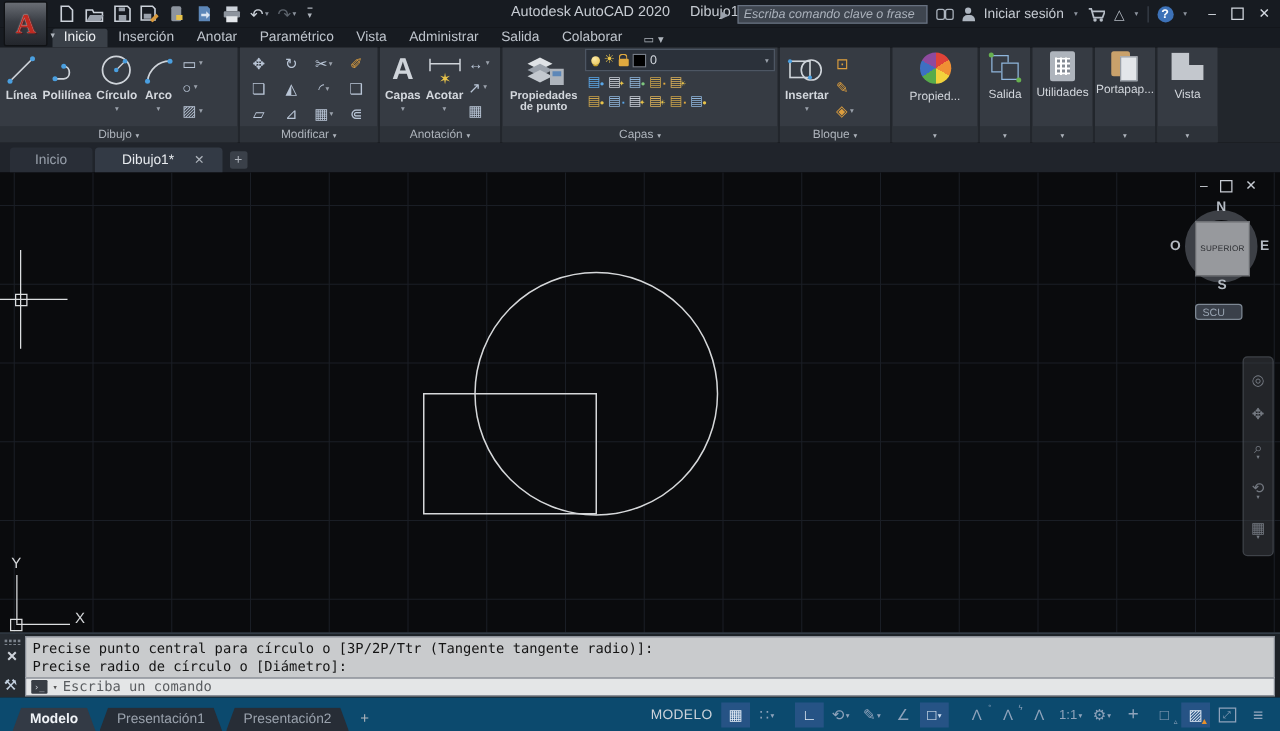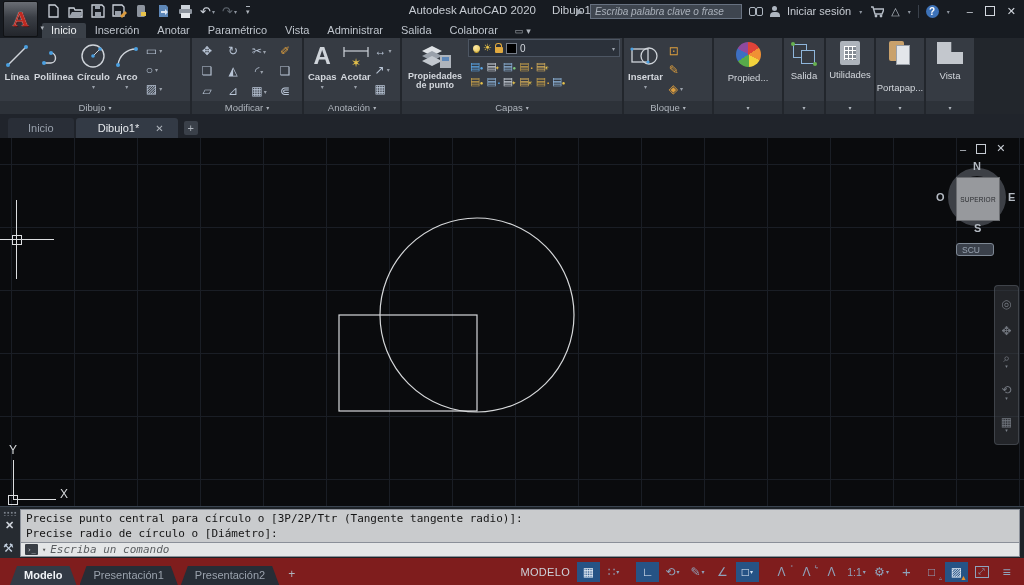--- a/index.html
+++ b/index.html
@@ -120,24 +120,24 @@
         background:radial-gradient(circle,#7c838c 1px,transparent 1.2px) 0 0/3.5px 3.5px;}
   .cmdx{position:absolute;left:5px;top:12px;color:#ced3da;font-size:11px;font-weight:bold;}
   .wrench{position:absolute;left:3px;bottom:3px;color:#c4d1e0;font-size:12px;}
   .cmdmain{flex:1;display:flex;flex-direction:column;margin:2px 4px 1px 0;}
   .cmdhist{flex:1;background:#c9cbcd;border:1px solid #8b9099;border-bottom:none;color:#141414;
            font-family:"DejaVu Sans Mono",monospace;font-size:11px;line-height:15px;padding:1px 5px;}
   .cmdinput{height:17px;background:#e4e6e7;border:1px solid #8b9099;display:flex;align-items:center;gap:4px;padding:0 4px;
             font-family:"DejaVu Sans Mono",monospace;font-size:11px;}
   .cmdbadge{width:13px;height:11px;background:#383d44;color:#cfd4da;font-size:7px;display:flex;align-items:center;justify-content:center;border-radius:1px;}
   .cmdbadge-caret{color:#555;font-size:7px;}
-  .cmdplaceholder{color:#5a5d60;font-style:italic;}
+  .cmdplaceholder{color:#5a5d60;}
 
   
-  .statusbar{position:absolute;top:558px;left:0;right:0;height:27px;background:#7f1d1d;display:flex;align-items:center;font-size:11px;}
+  .statusbar{position:absolute;top:558px;left:0;right:0;height:27px;background:#0c4a6e;display:flex;align-items:center;font-size:11px;}
   .ltabs{display:flex;align-items:flex-end;height:100%;padding-left:10px;gap:3px;}
   .ltab{height:19px;line-height:19px;padding:0 14px;color:#9aa2ad;background:#272d36;
         clip-path:polygon(7px 0,calc(100% - 7px) 0,100% 100%,0 100%);}
   .ltab.active{background:#333a45;color:#f0f3f7;font-weight:bold;}
   .lplus{color:#aeb4bc;margin-left:6px;margin-bottom:4px;font-size:12px;}
   .sright{margin-left:auto;display:flex;align-items:center;gap:2px;padding-right:6px;}
   .modelabel{color:#ccd2da;margin-right:5px;letter-spacing:0.3px;}
   .sicon{min-width:19px;height:20px;display:flex;align-items:center;justify-content:center;color:#8fa3bb;font-size:12px;gap:1px;position:relative;padding:0 2px;}
   .sicon.active{background:#265385;color:#e4edf7;}
   .sicon .cr6{font-size:6px;color:#8fa3bb;}
@@ -211,21 +211,21 @@
         <span class="tinycaret">▾</span>
       </span>
     <span class="qat-expand">▾</span>
   </div>
   <div class="title-center">
     <span>Autodesk AutoCAD 2020</span>
     <span>Dibujo1.dwg</span>
   </div>
   <div class="tb-right">
     <span class="tb-arrow">▶</span>
-    <div class="searchbox">Escriba palabra clave o frase</div>
+    <div class="searchbox">Escriba comando clave o frase</div>
     <span class="binoc"></span>
     <span class="person"></span>
     <span class="signin">Iniciar sesión</span>
     <span class="tinycaret">▾</span>
     <span class="qicon">
         <svg width="14" height="13">
           <path d="M1 2 h2 l2 7 h7 l2 -5 h-10" fill="none" stroke="#b6bdc6" stroke-width="1.4"></path>
           <circle cx="6" cy="11" r="1.4" fill="#b6bdc6"></circle>
           <circle cx="11" cy="11" r="1.4" fill="#b6bdc6"></circle>
         </svg>
@@ -523,21 +523,21 @@
           <span class="calcgrid"></span>
         </span>
       <span style="font-size:9.5px;color:#d3d7dd;">Utilidades</span>
     </div>
     <div class="plabel">
         <span class="cr">▾</span>
       </div>
   </div>
 
   <div class="panel" style="width:48px;">
-    <div class="pcontent" style="flex-direction:column;align-items:center;justify-content:flex-start;gap:17px;">
+    <div class="pcontent" style="flex-direction:column;align-items:center;justify-content:flex-start;gap:1px;">
       <span class="clip" style="margin-top:2px;"></span>
       <span style="font-size:9.5px;color:#d3d7dd;">Portapap...</span>
     </div>
     <div class="plabel">
         <span class="cr">▾</span>
       </div>
   </div>
 
   <div class="panel" style="width:48px;">
     <div class="pcontent" style="flex-direction:column;align-items:center;justify-content:flex-start;gap:6px;">

